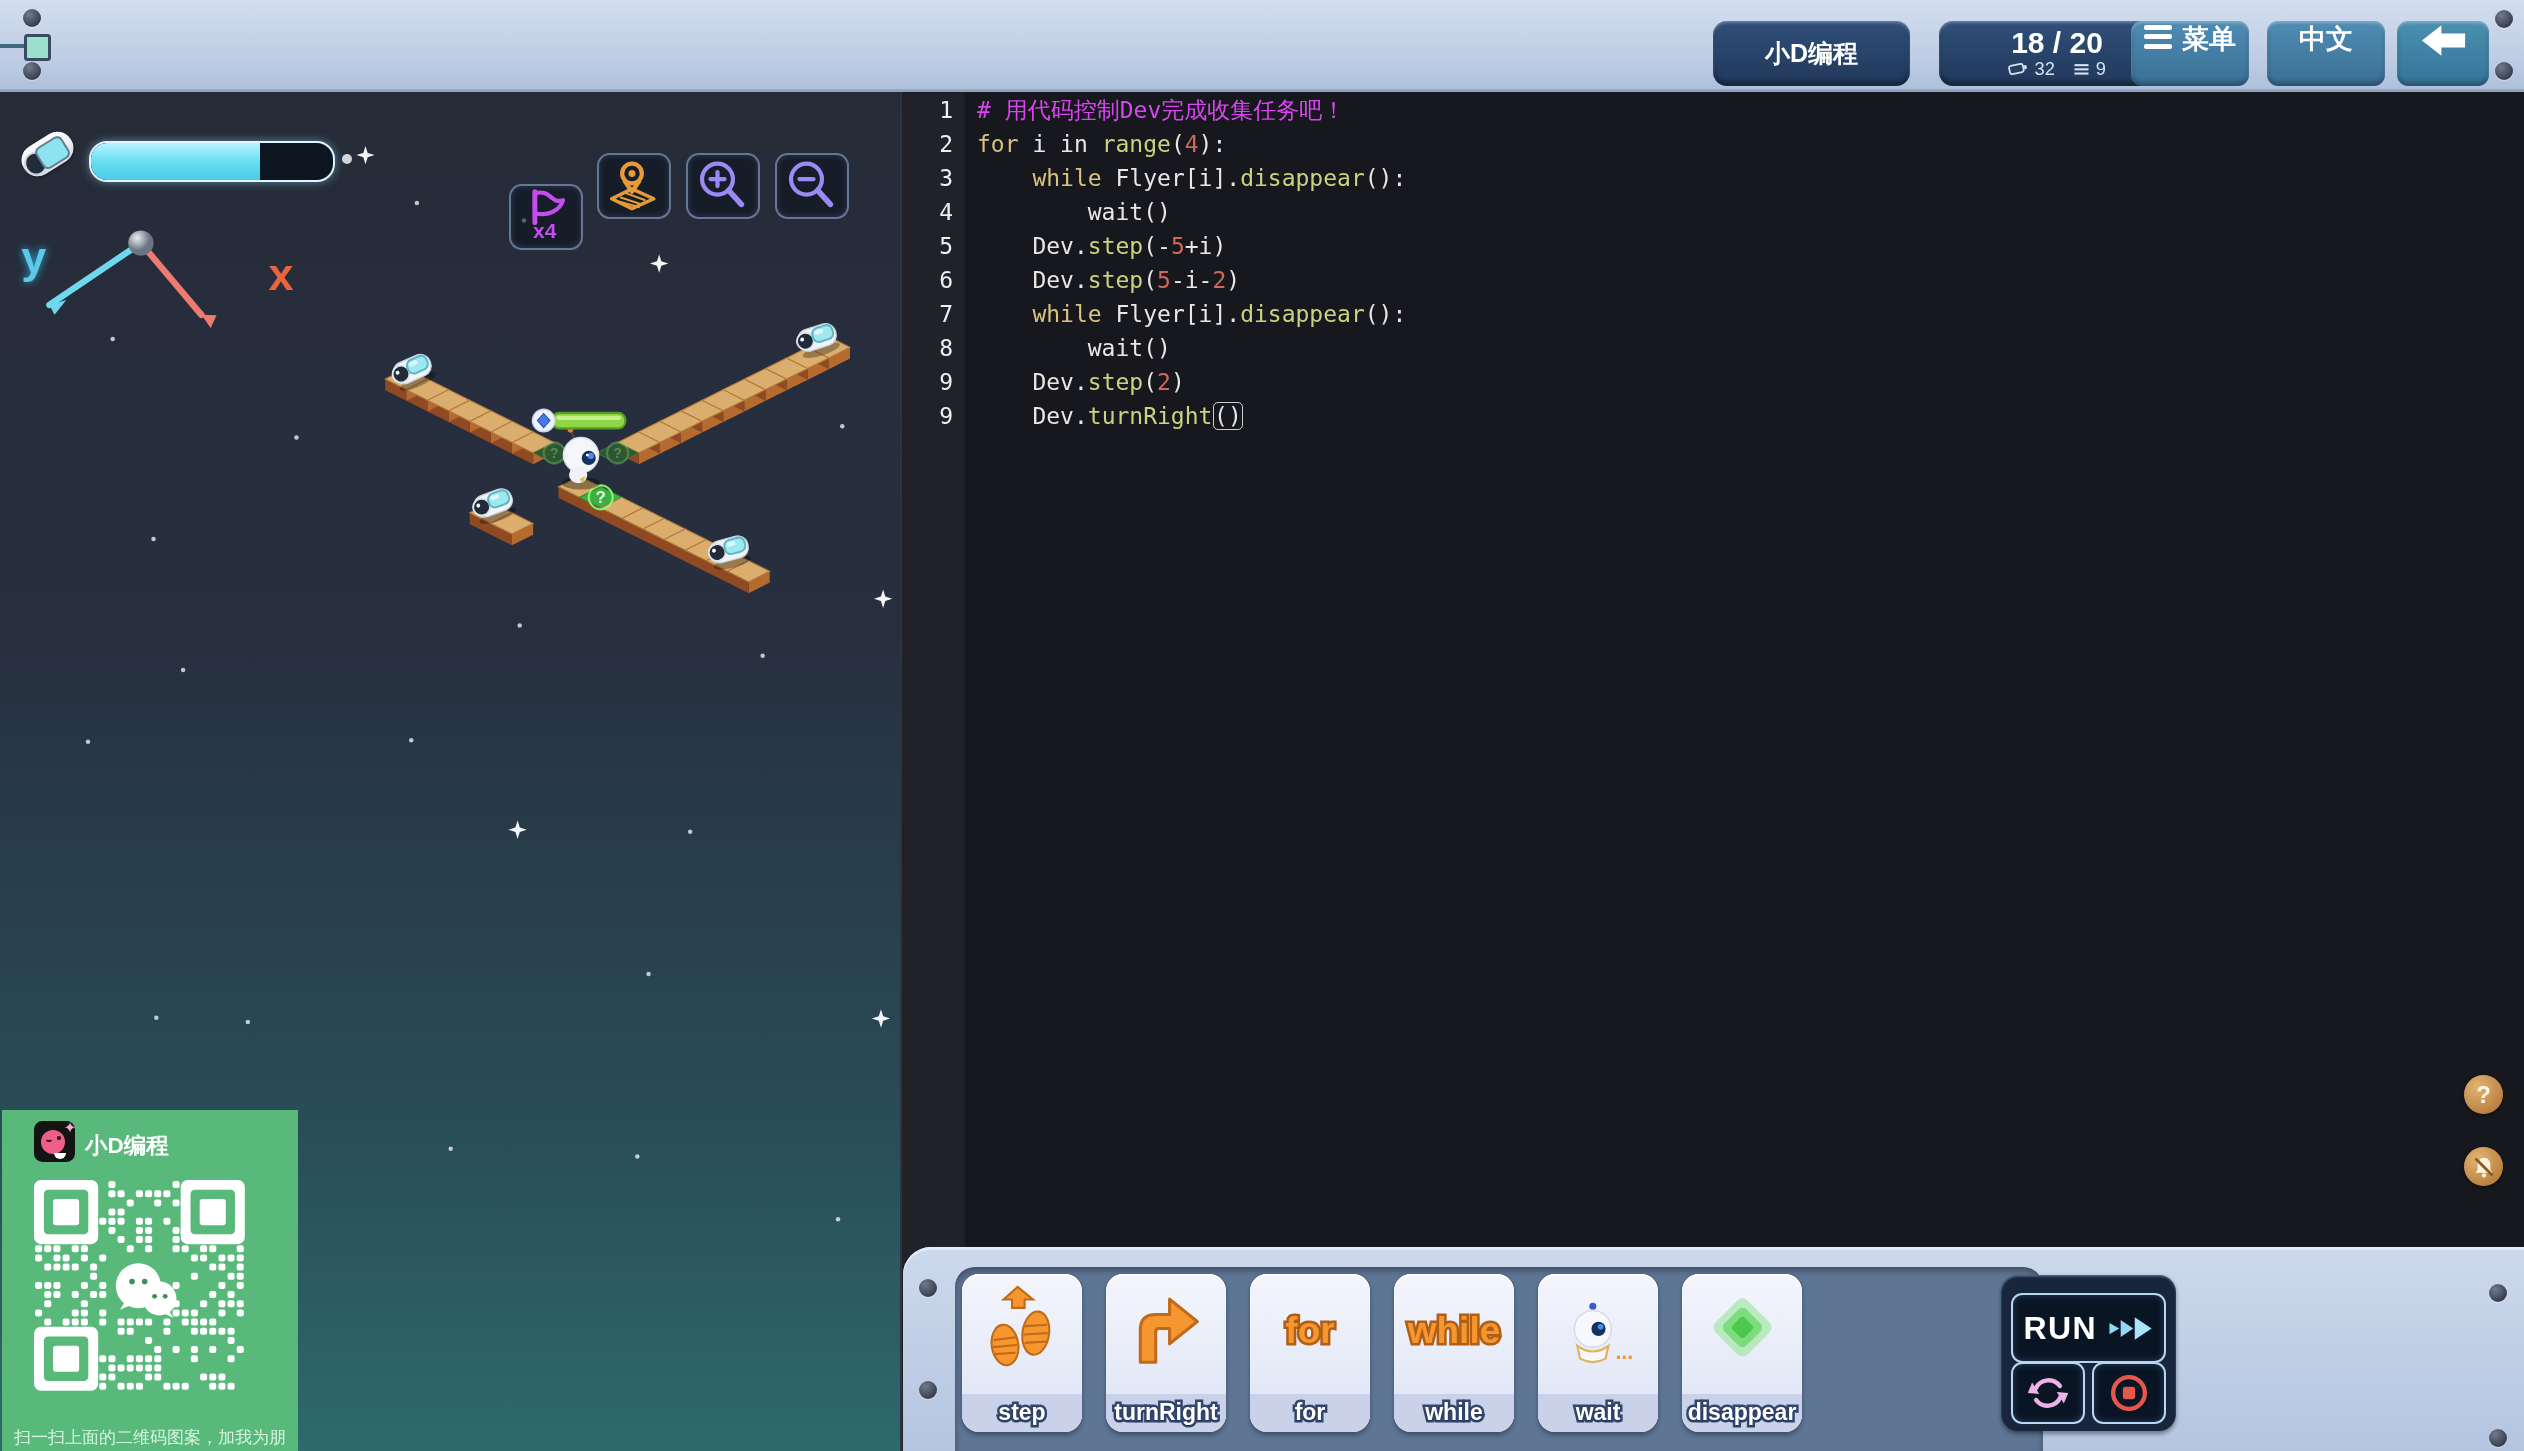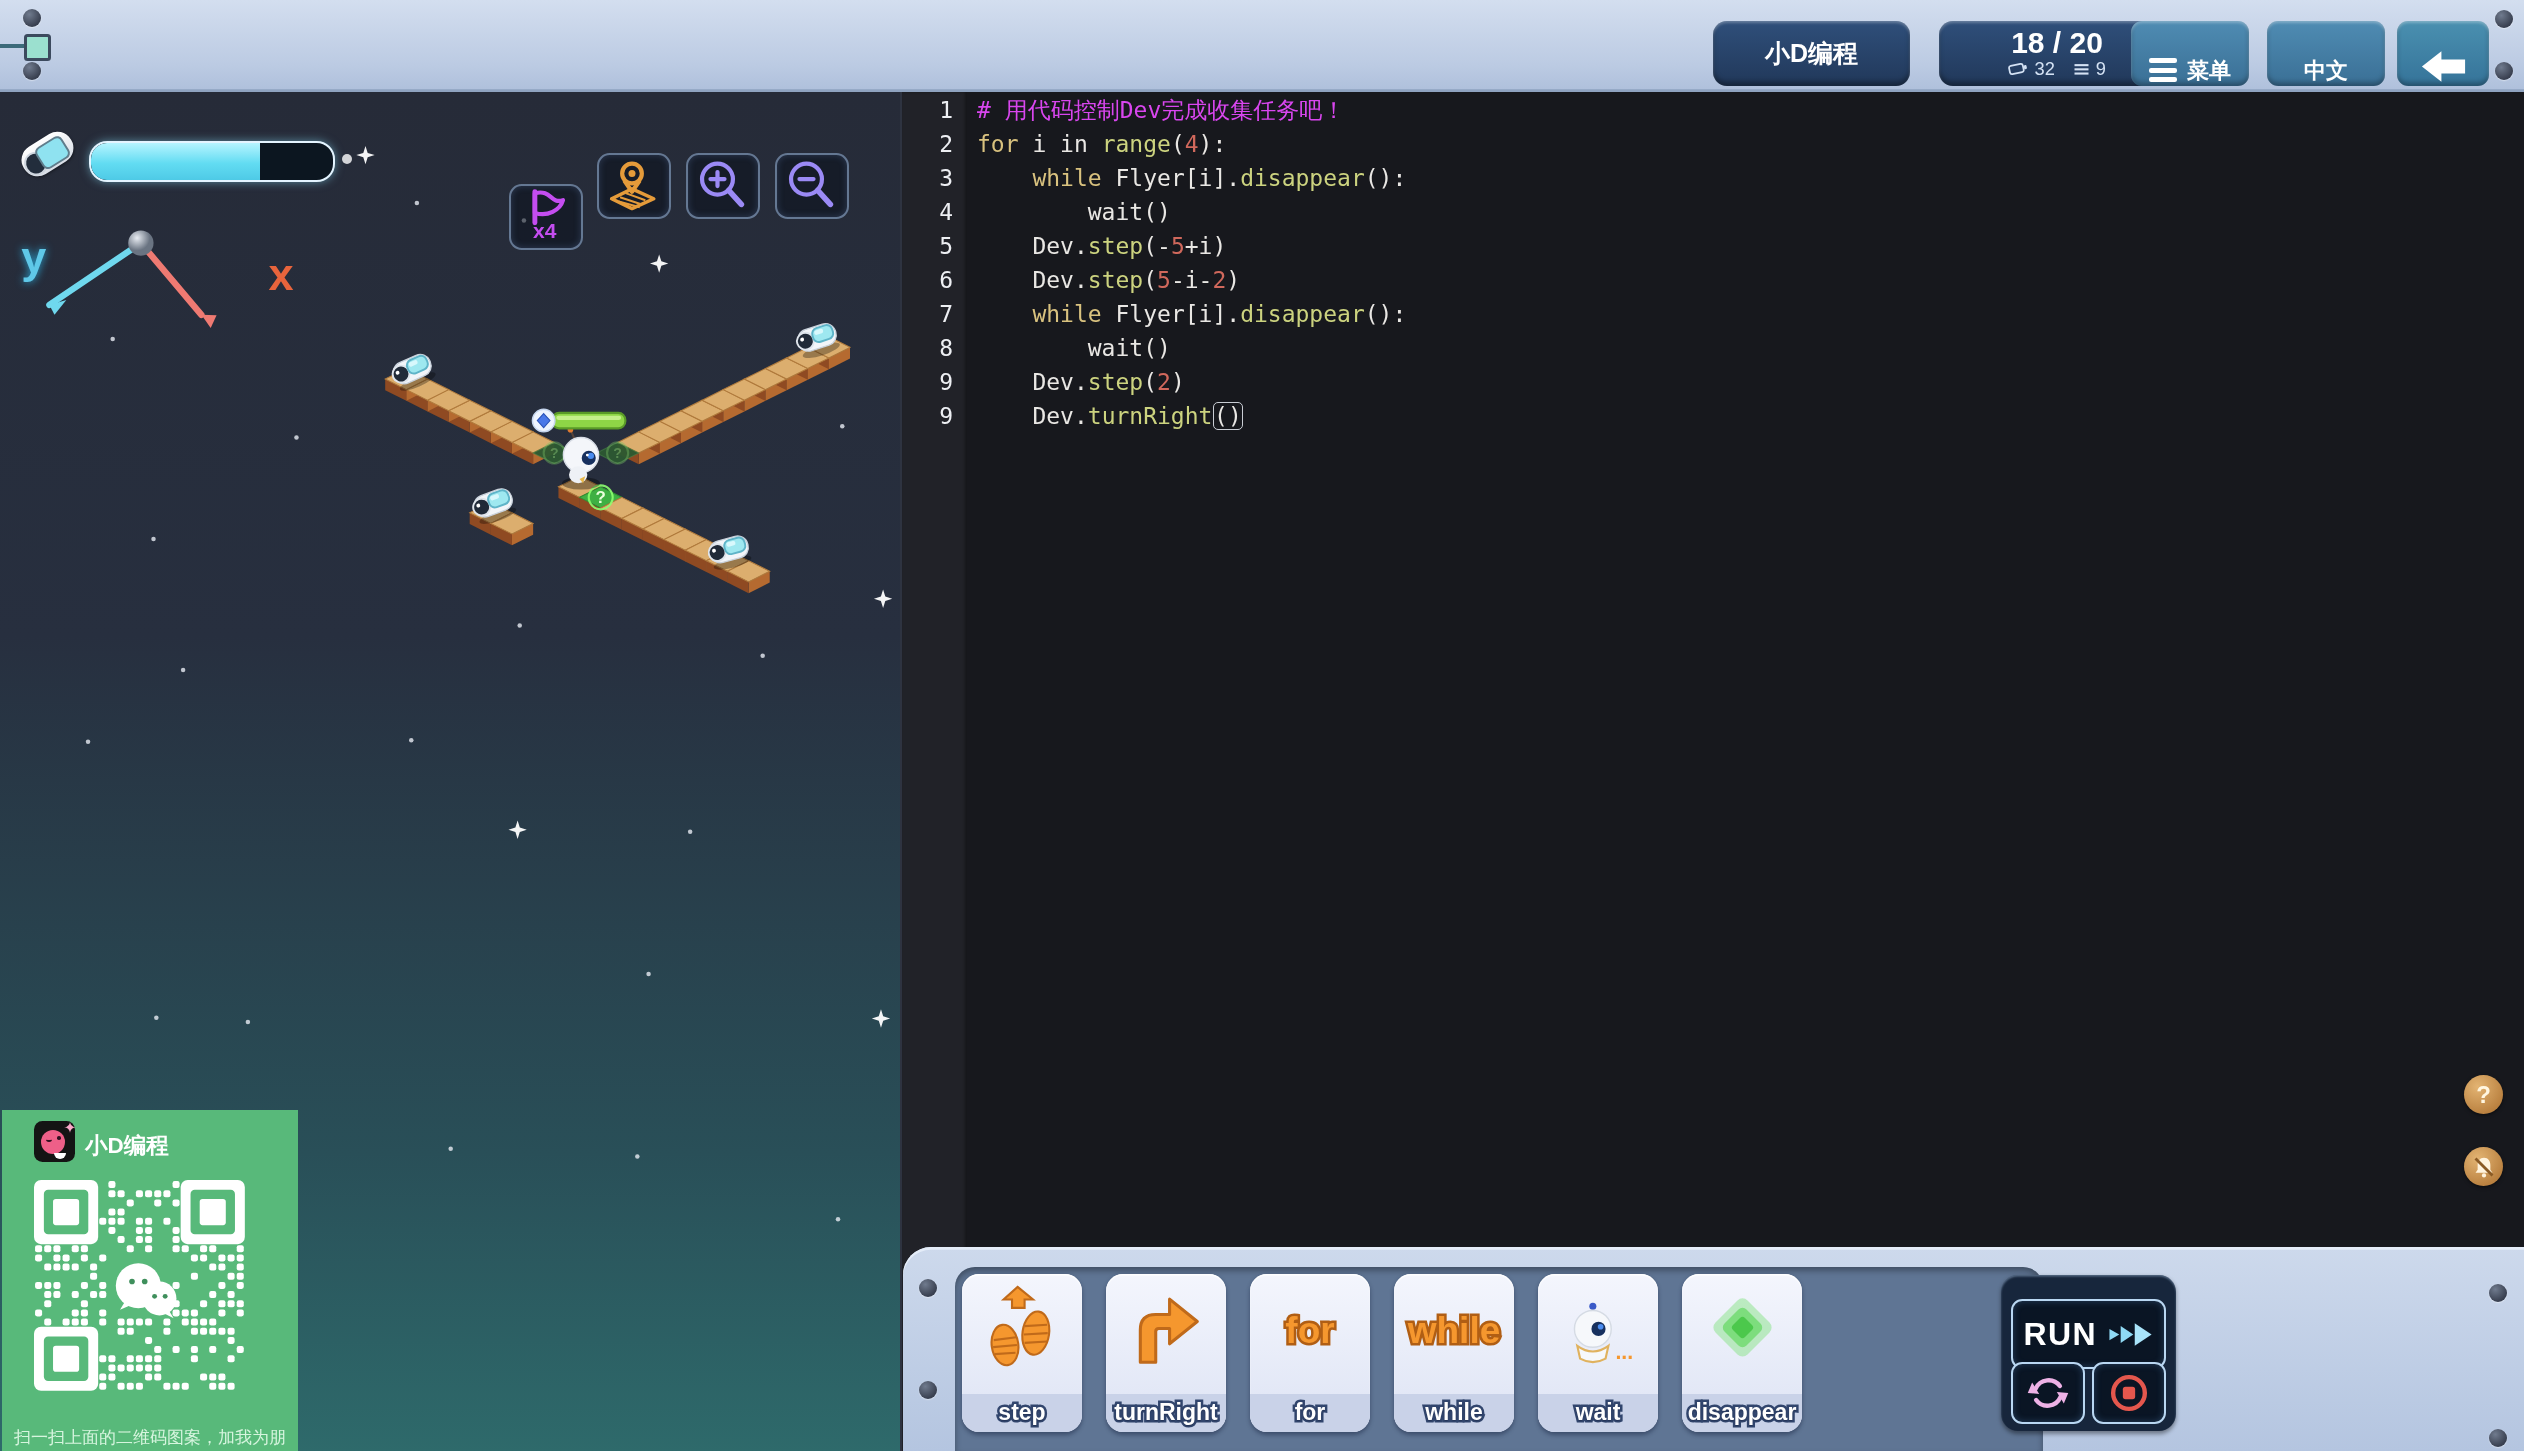--- a/index.html
+++ b/index.html
@@ -6,21 +6,21 @@
   #app{position:relative;width:2525px;height:1451px;overflow:hidden;font-family:"Liberation Sans",sans-serif;-webkit-user-select:none;}
   
   #topbar{position:absolute;left:0;top:0;width:2525px;height:92px;background:linear-gradient(180deg,#d3deef,#bccbe3 70%,#aebfdb);box-shadow:inset 0 -2.8px 0 #8fa3c0;}
   .screw{position:absolute;width:18.3px;height:18.3px;border-radius:50%;background:radial-gradient(circle at 35% 30%,#707b8e,#394050 70%);box-shadow:0 0.7px 1.4px rgba(255,255,255,.6);}
   #connector{position:absolute;left:24px;top:34px;width:21px;height:21px;background:#9be0cf;border:3.5px solid #3c4a5e;border-radius:3.5px;}
   #connector:before{content:"";position:absolute;left:-27.5px;top:7px;width:24px;height:4.2px;background:#3c6a7a;}
   #titlebar{position:absolute;left:60px;top:20px;width:1627px;height:66px;border-radius:18.3px;background:linear-gradient(180deg,#315179,#223a5d);box-shadow:inset 0 2.1px 3.5px rgba(255,255,255,.28), inset 0 -4.2px 7px rgba(0,0,0,.35);display:flex;align-items:center;justify-content:center;}
   #titlebar .shine{position:absolute;right:12.7px;top:5.6px;width:24px;height:14px;border-radius:50%;background:rgba(255,255,255,.85);filter:blur(2.1px);}
   .title-text{color:#fff;font-size:31px;font-weight:bold;letter-spacing:1.4px;text-shadow:0 1.4px 2.1px rgba(0,0,0,.5);}
   .navy-btn{position:absolute;top:21px;height:65px;border-radius:14px;background:linear-gradient(180deg,#2f4f7a,#21385a);box-shadow:inset 0 2.1px 2.8px rgba(255,255,255,.28), inset 0 -4.2px 5.6px rgba(0,0,0,.35);color:#fff;display:flex;align-items:center;justify-content:center;font-size:25px;font-weight:bold;}
-  .steel-btn{position:absolute;top:21px;height:65px;border-radius:11.3px;background:linear-gradient(180deg,#4f8cb3,#3a6f95);box-shadow:inset 0 2.1px 2.8px rgba(255,255,255,.3), inset 0 -3.5px 5.6px rgba(0,0,0,.3);color:#fff;display:flex;align-items:flex-end;justify-content:center;gap:10px;font-size:22px;font-weight:bold;}
+  .steel-btn{position:absolute;top:21px;height:65px;border-radius:11.3px;background:linear-gradient(180deg,#4f8cb3,#3a6f95);box-shadow:inset 0 2.1px 2.8px rgba(255,255,255,.3), inset 0 -3.5px 5.6px rgba(0,0,0,.3);color:#fff;display:flex;align-items:flex-start;justify-content:center;gap:10px;font-size:27px;font-weight:bold;}
   #score-box{flex-direction:column;gap:0;justify-content:center;}
   #score-main{font-size:30px;font-weight:bold;line-height:31px;}
   #score-sub{display:flex;align-items:center;gap:18.3px;font-size:18.3px;font-weight:normal;color:#d4e2f4;}
   .hamburger{display:inline-block;width:28px;}
   .hamburger i{display:block;height:5px;background:#fff;border-radius:2.1px;margin:4.2px 0;}
   
   #game{position:absolute;left:0;top:92px;width:900px;height:1360px;background:linear-gradient(180deg,#262b38 0%,#272f3f 40%,#294f58 78%,#2e6a6b 100%);overflow:hidden;}
   #scene{position:absolute;left:0;top:0;}
   .hud-btn{position:absolute;width:70px;height:62px;border-radius:12.7px;background:rgba(10,16,28,.55);border:2.1px solid rgba(165,195,235,.55);box-shadow:inset 0 0 7px rgba(120,150,220,.25);}
   #energy-wrap{position:absolute;left:89px;top:49px;width:242px;height:37px;border-radius:18.3px;background:#0c1620;border:2.8px solid #e4f4ff;box-shadow:0 0 10px rgba(140,230,255,.5);overflow:hidden;}
@@ -56,21 +56,21 @@
   
   #toolbar{position:absolute;left:903px;top:1247px;width:1622px;height:204px;background:linear-gradient(180deg,#cdd9ec,#b4c5e0);border-radius:28px 0 0 0;box-shadow:inset 0 2.8px 0 #e4ecf8;}
   #tray{position:absolute;left:52px;top:20px;width:1088px;height:185px;background:#5f7594;border-radius:20px 20px 0 0;box-shadow:inset 0 3.5px 6.3px rgba(0,0,0,.35);display:flex;align-items:flex-start;padding:7px 0 0 7px;box-sizing:border-box;gap:24px;}
   .cmd-card{position:relative;width:120px;height:158px;border-radius:17px;background:linear-gradient(180deg,#f4f6fd,#dde3f4);box-shadow:0 2.8px 4.2px rgba(20,30,60,.45), inset 0 1.4px 1.4px #ffffff;flex:0 0 120px;}
   .cmd-icon{position:absolute;left:0;top:4.2px;width:100%;height:106px;display:flex;align-items:center;justify-content:center;}
   .cmd-label-strip{position:absolute;left:0;bottom:0;width:100%;height:38px;background:#c9d2e8;border-radius:0 0 17px 17px;}
   .cmd-label{position:absolute;left:0;bottom:5.6px;width:100%;text-align:center;color:#fff;font-size:23px;font-weight:bold;-webkit-text-stroke:5px #32466e;paint-order:stroke fill;text-shadow:0 1.4px 1.4px rgba(20,30,60,.5);}
   .word-icon{color:#f5972e;font-size:37px;font-weight:900;-webkit-text-stroke:5px #b05e14;paint-order:stroke fill;}
   #run-panel{position:absolute;left:1098px;top:28px;width:175px;height:156px;background:#17263c;border-radius:17px;box-shadow:inset 0 1.4px 2.1px rgba(180,210,245,.4),0 2.1px 4.2px rgba(0,0,0,.4);}
   .run-inner{position:absolute;background:#0a1524;border:2.1px solid #b9d7f2;border-radius:11.3px;box-shadow:inset 0 0 7px rgba(90,140,200,.35);display:flex;align-items:center;justify-content:center;}
-  #run-btn{left:10px;top:24px;width:151px;height:66px;gap:11.3px;}
+  #run-btn{left:10px;top:18px;width:151px;height:66px;gap:11.3px;}
   #run-text{color:#fff;font-size:32px;font-weight:bold;letter-spacing:1.4px;}
   #reset-btn{left:10px;top:87px;width:70px;height:58px;}
   #stop-btn{left:91px;top:87px;width:70px;height:58px;}
   
   text{font-family:"Liberation Sans",sans-serif;}
 </style>
 </head>
 <body>
 
 <div id="app">

